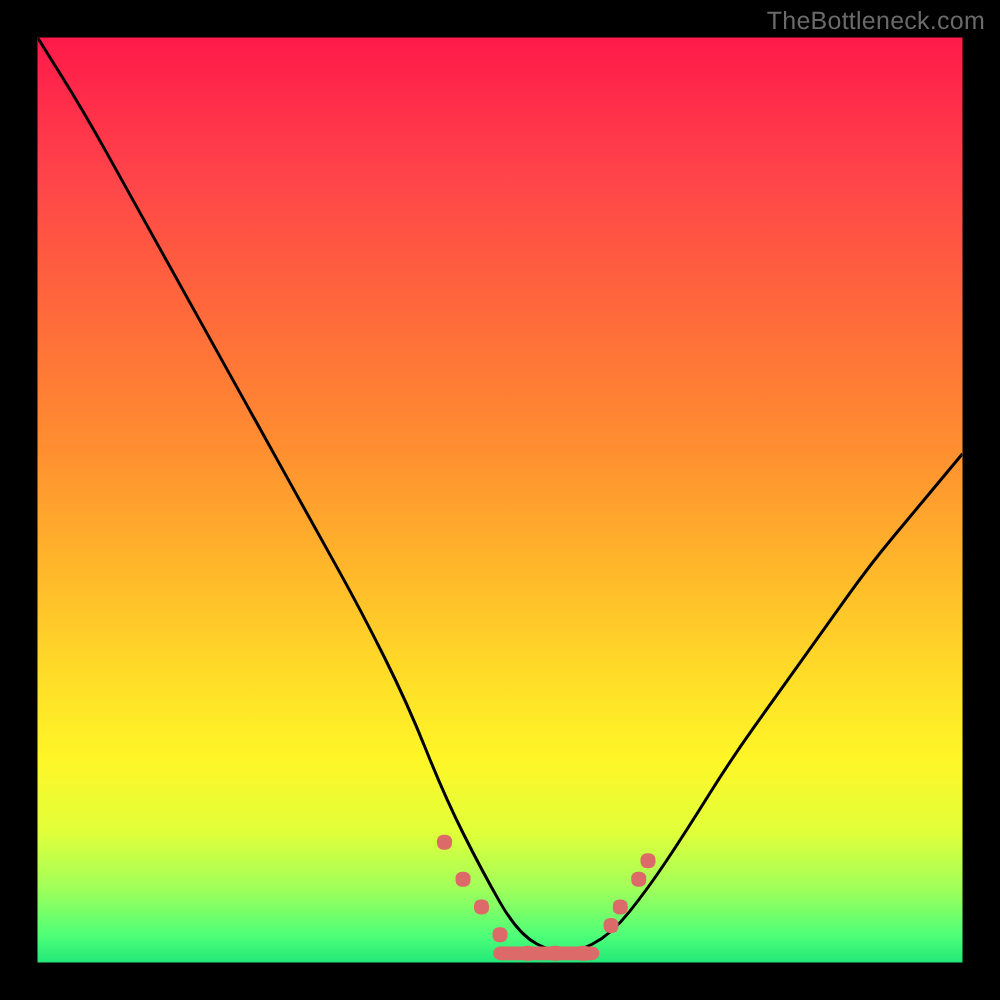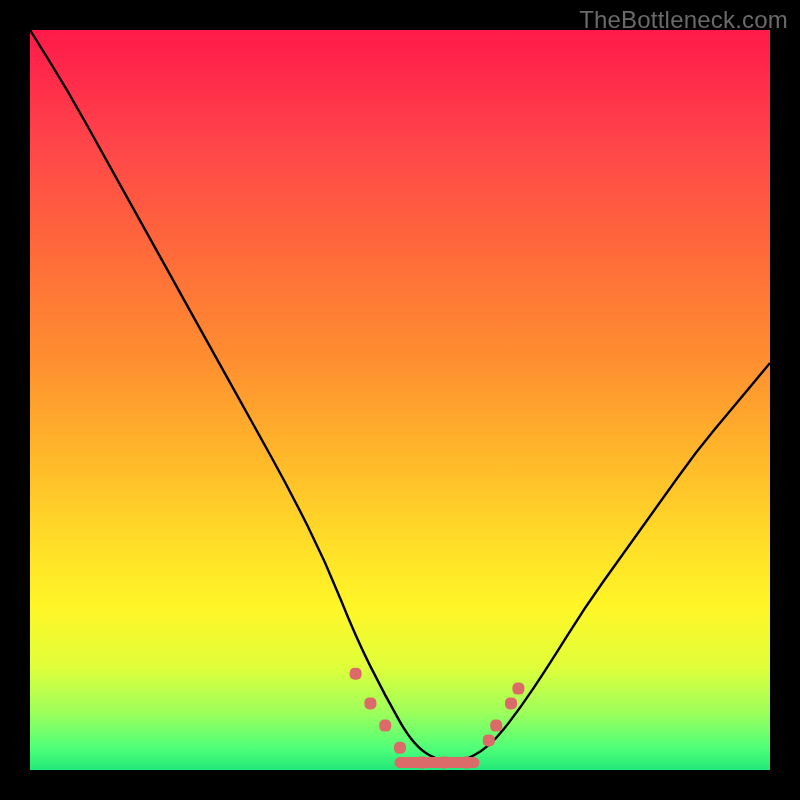--- a/index.html
+++ b/index.html
@@ -43,21 +43,21 @@
   svg.curve {
     position: absolute;
     left: 0;
     top: 0;
   }
   .watermark {
     position: absolute;
     top: 6px;
     right: 12px;
     font-family: Arial, Helvetica, sans-serif;
-    font-size: 24px;
+    font-size: 20px;
     color: #6a6a6a;
     letter-spacing: 0.2px;
     user-select: none;
   }
 </style>
 </head>
 <body>
 
 <div class="frame">
 

